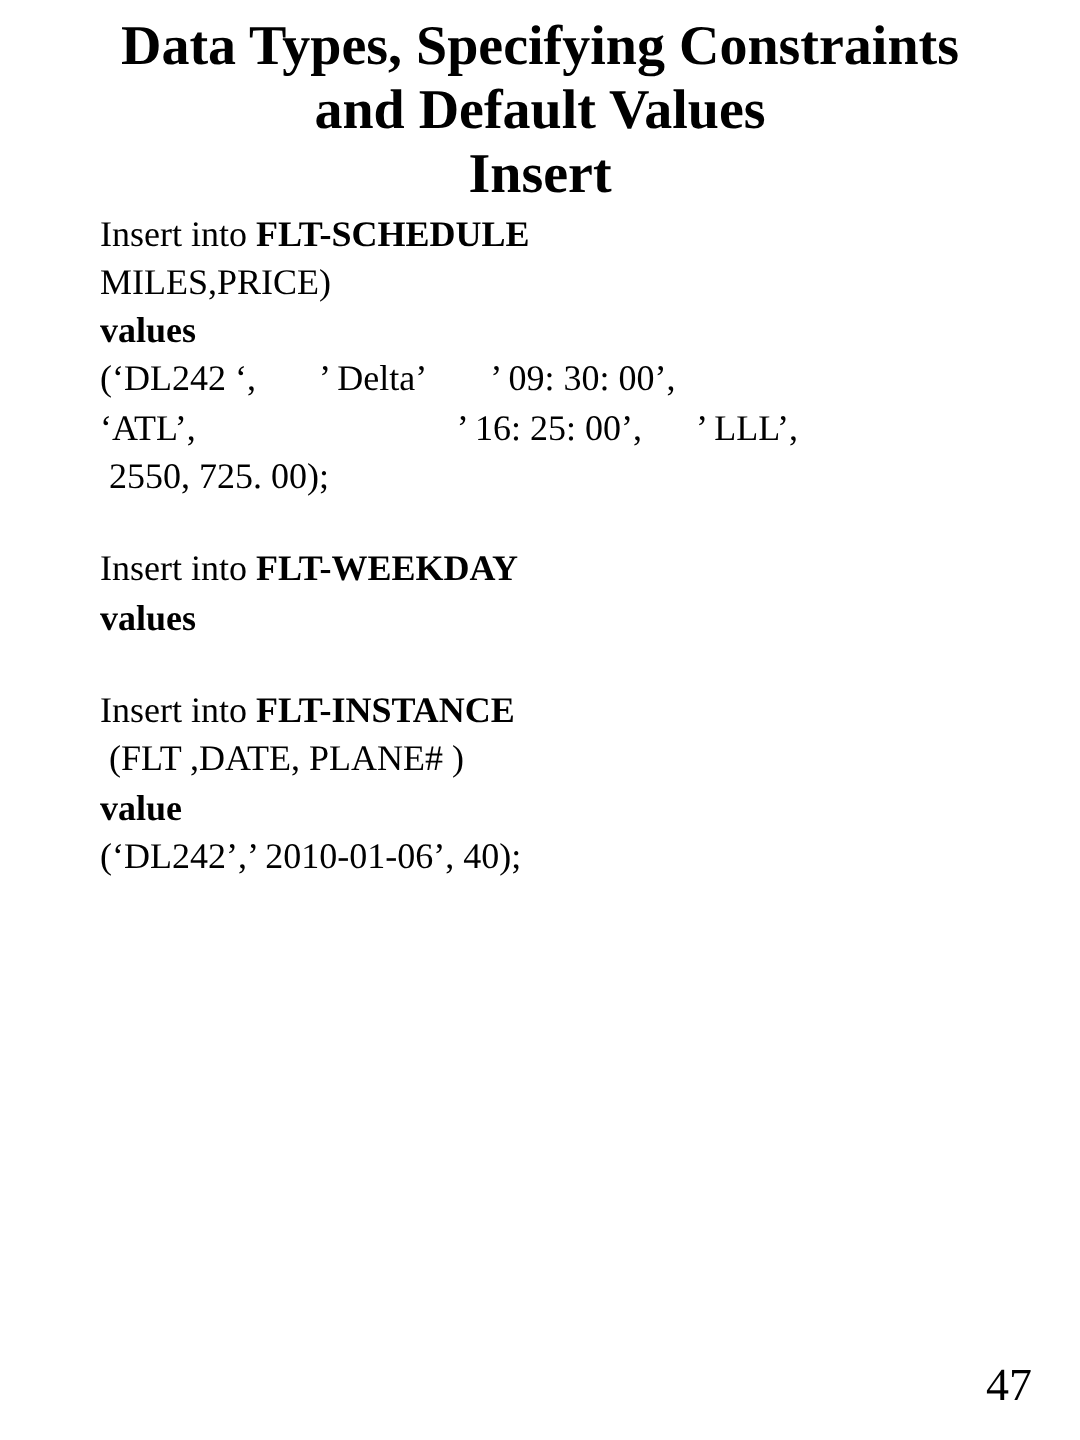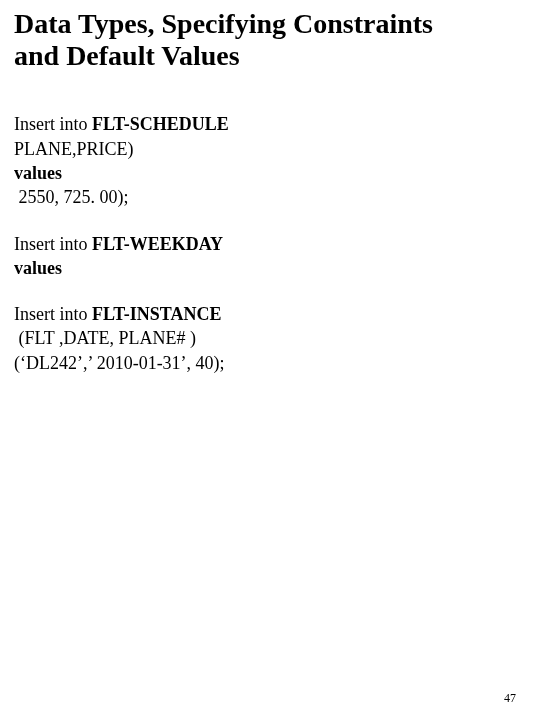--- a/index.html
+++ b/index.html
@@ -12,64 +12,68 @@
       height: 720px;
       background: #ffffff;
       font-family: "Times New Roman", Times, serif;
       color: #000000;
       position: relative;
       padding: 8px 14px;
     }
     .title {
       font-size: 28px;
       font-weight: bold;
-      text-align: left;
+      text-align: center;
       line-height: 1.15;
-      margin-bottom: 40px;
     }
     .content {
       font-size: 18px;
       line-height: 1.35;
     }
     .block {
       margin-bottom: 22px;
+      margin-left: 36px;
     }
     .bold {
       font-weight: bold;
     }
     .page-num {
       position: absolute;
       bottom: 14px;
       right: 24px;
-      font-size: 12px;
+      font-size: 23px;
     }
   </style>
 </head>
 <body>
 
 <div class="title">
   <div>Data Types, Specifying Constraints</div>
   <div>and Default Values</div>
+  <div>Insert</div>
 </div>
 
 <div class="content">
 
   <div class="block">
     <div><span>Insert into </span><span class="bold">FLT-SCHEDULE</span></div>
-    <div>PLANE,PRICE)</div>
+    <div>MILES,PRICE)</div>
     <div class="bold">values</div>
+    <div>(‘DL242 ‘,&nbsp;&nbsp;&nbsp;&nbsp;&nbsp;&nbsp;&nbsp;’ Delta’&nbsp;&nbsp;&nbsp;&nbsp;&nbsp;&nbsp;&nbsp;’ 09: 30: 00’,</div>
+    <div>‘ATL’,&nbsp;&nbsp;&nbsp;&nbsp;&nbsp;&nbsp;&nbsp;&nbsp;&nbsp;&nbsp;&nbsp;&nbsp;&nbsp;&nbsp;&nbsp;&nbsp;&nbsp;&nbsp;&nbsp;&nbsp;&nbsp;&nbsp;&nbsp;&nbsp;&nbsp;&nbsp;&nbsp;&nbsp;&nbsp;’ 16: 25: 00’,&nbsp;&nbsp;&nbsp;&nbsp;&nbsp;&nbsp;’ LLL’,</div>
     <div>&nbsp;2550, 725. 00);</div>
   </div>
 
   <div class="block">
     <div><span>Insert into </span><span class="bold">FLT-WEEKDAY</span></div>
     <div class="bold">values</div>
   </div>
 
   <div class="block">
     <div><span>Insert into </span><span class="bold">FLT-INSTANCE</span></div>
     <div>&nbsp;(FLT ,DATE, PLANE# )</div>
-    <div>(‘DL242’,’ 2010-01-31’, 40);</div>
+    <div class="bold">value</div>
+    <div>(‘DL242’,’ 2010-01-06’, 40);</div>
   </div>
 
 </div>
 
 <div class="page-num">47</div>
 
 </body></html>

